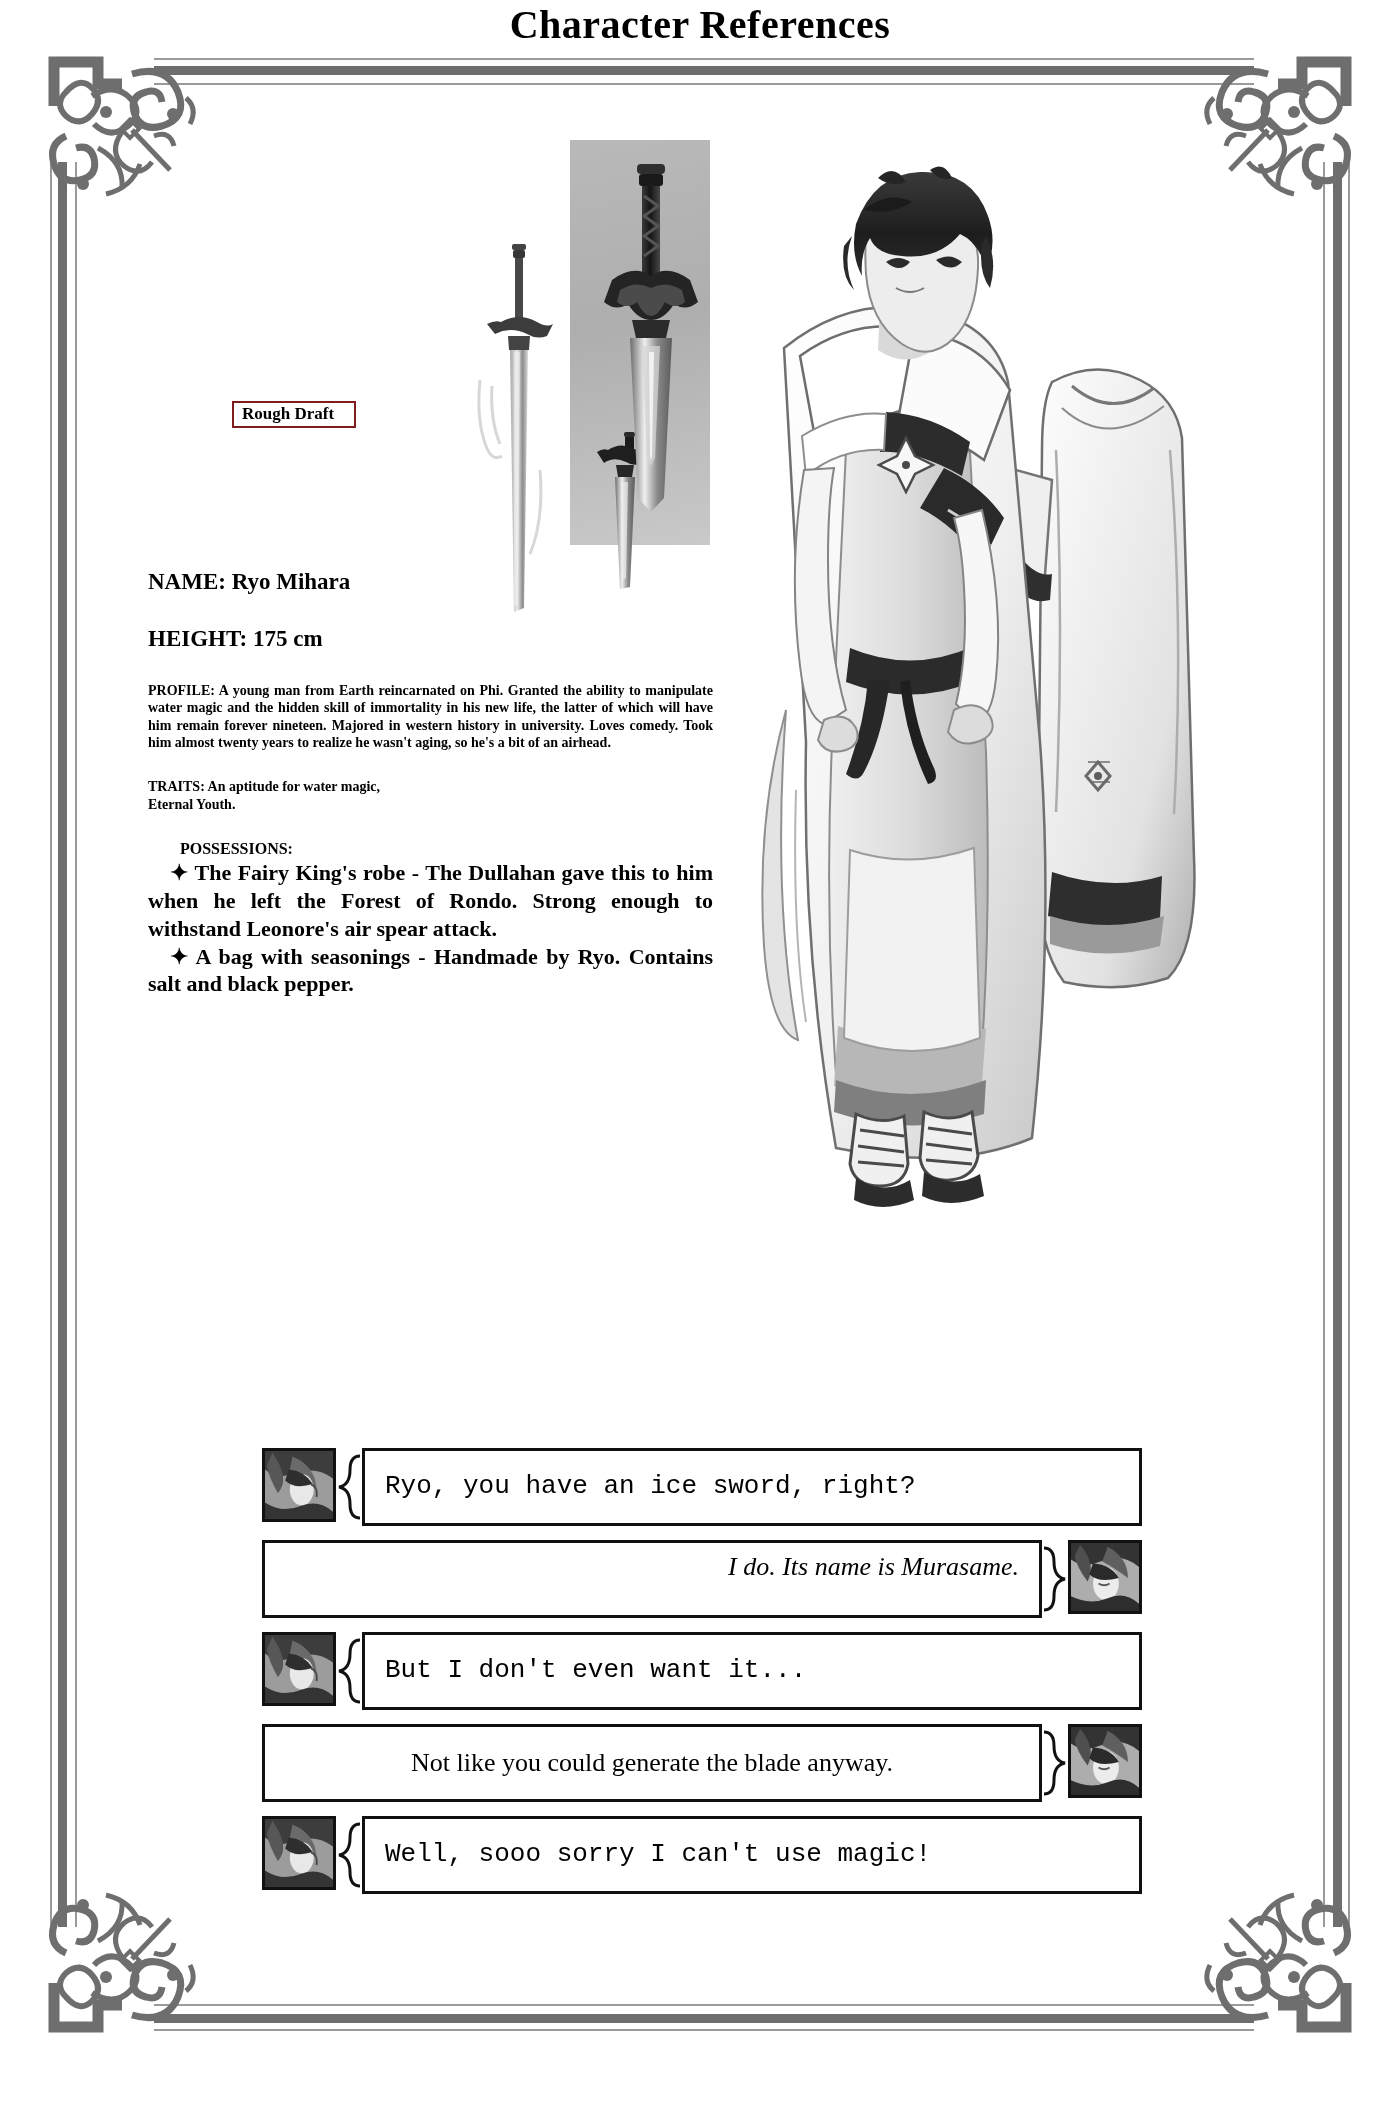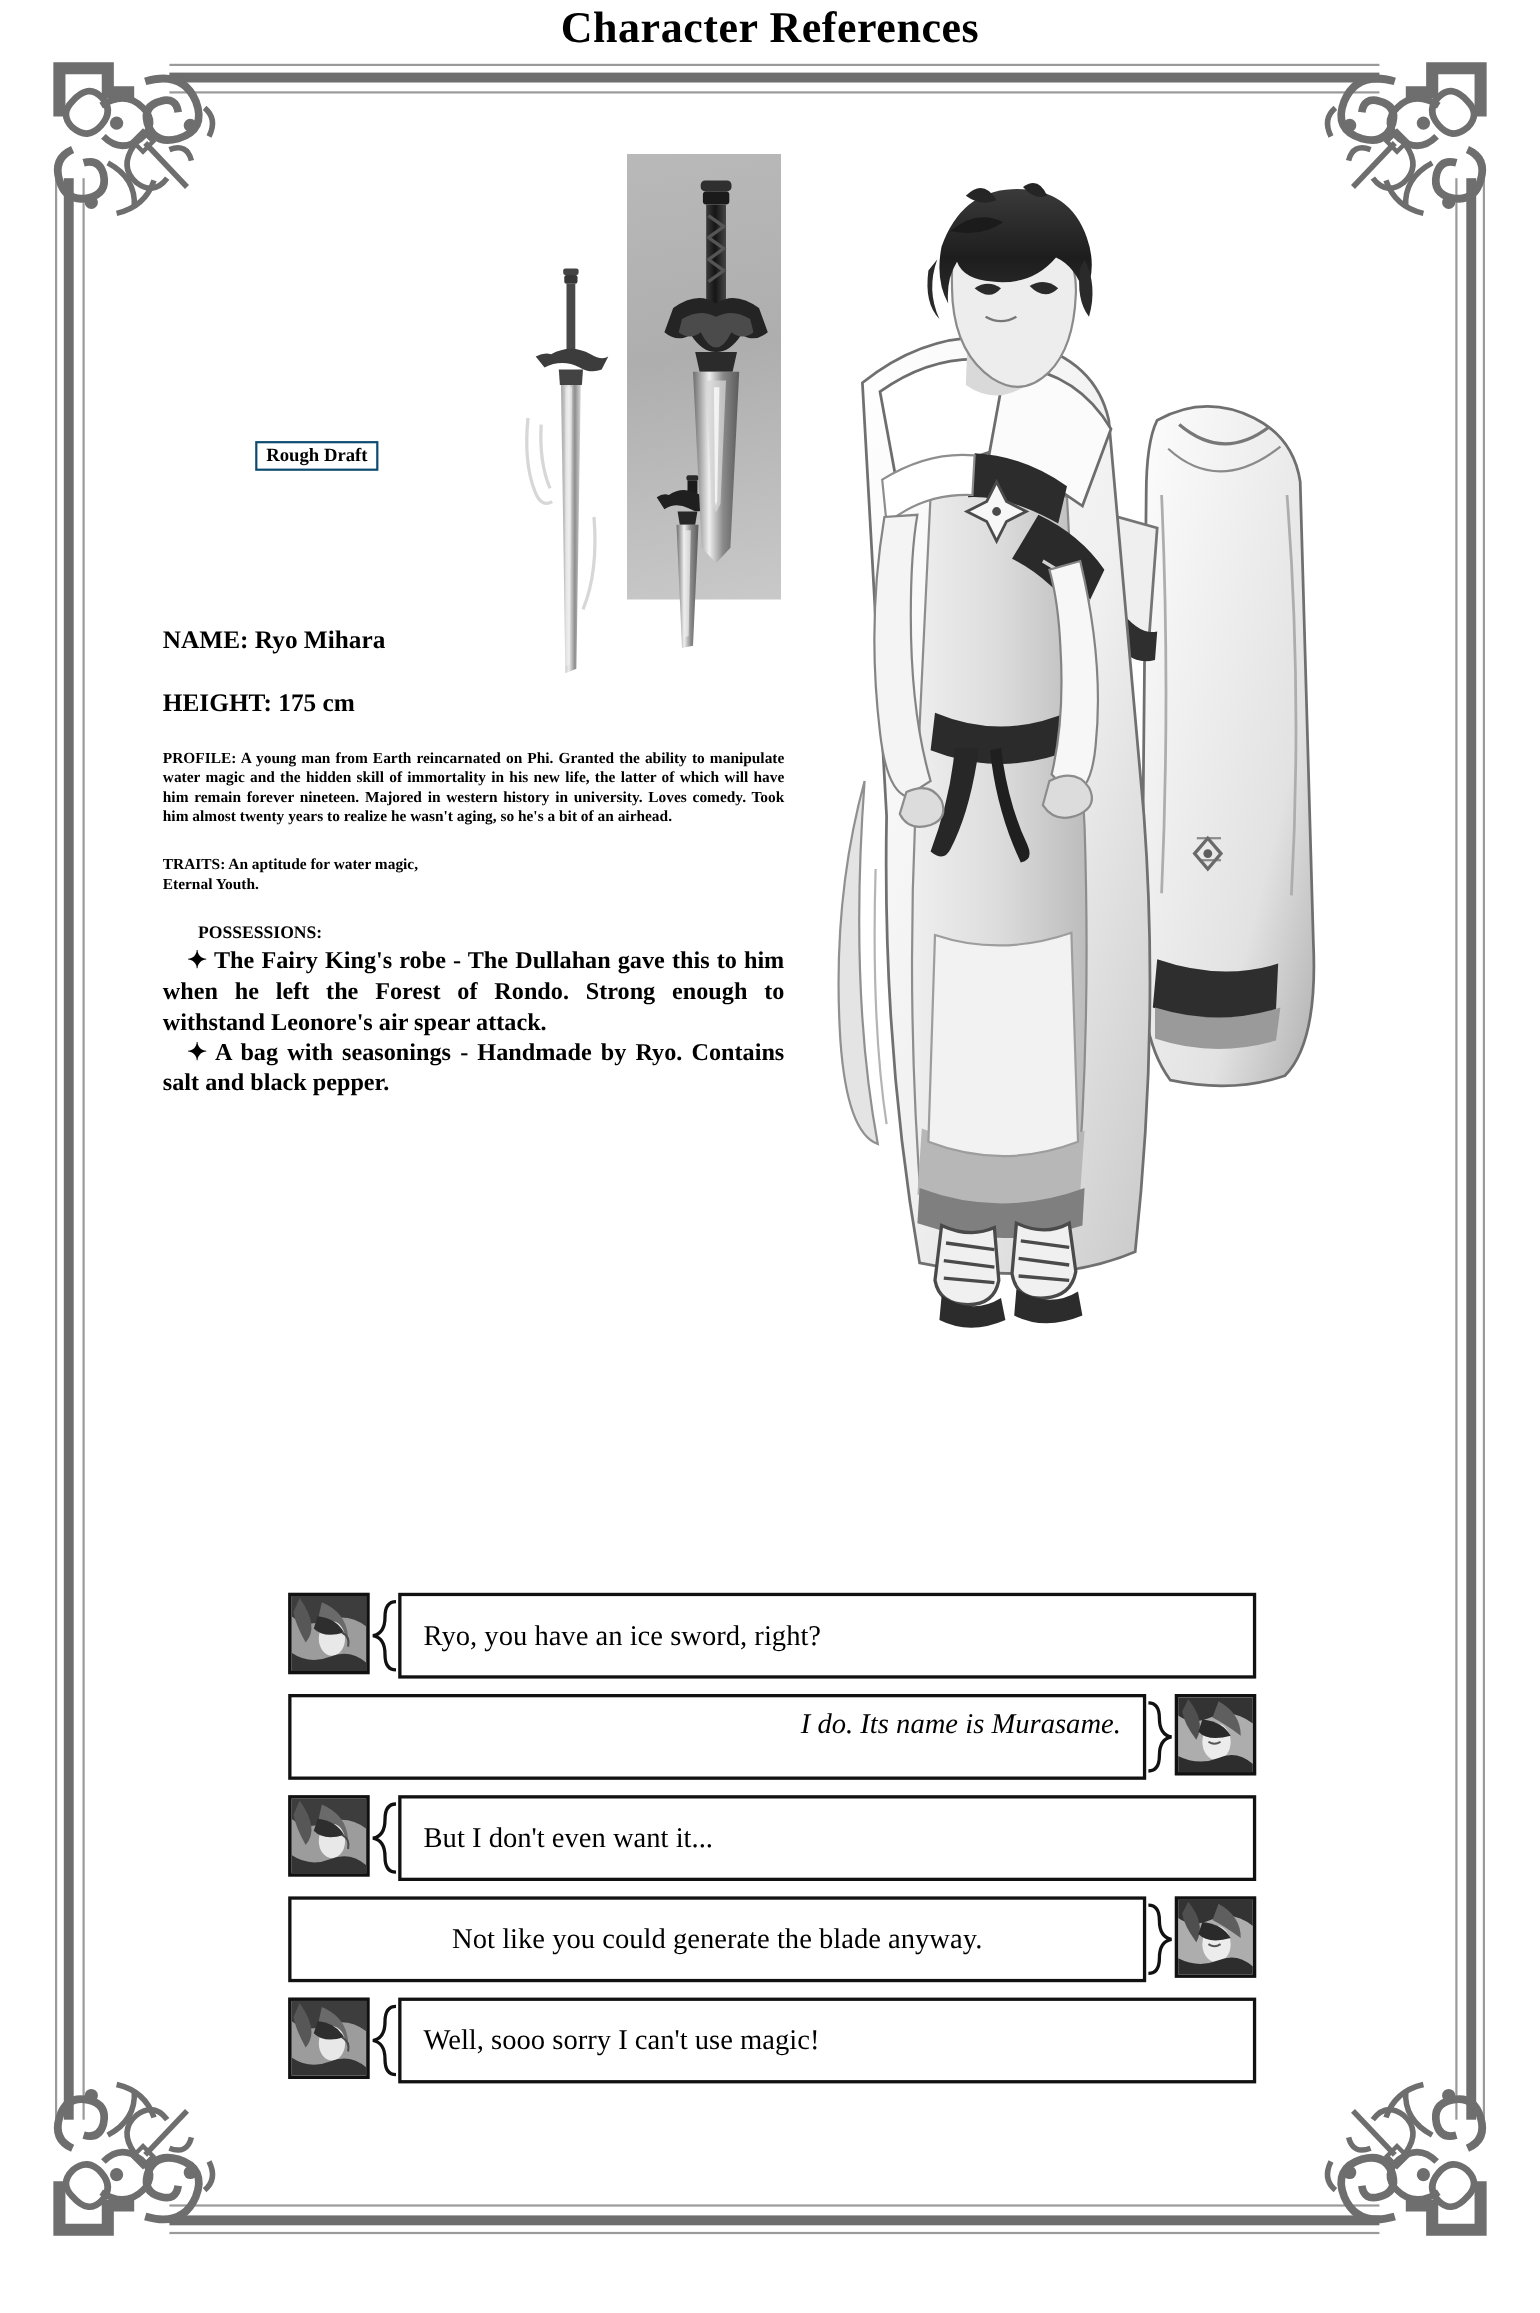--- a/index.html
+++ b/index.html
@@ -71,22 +71,22 @@
   .corner.br { right: -8px; bottom: -8px; transform: scale(-1,-1); }
 
   
   .content { position: absolute; left: 0; top: 0; width: 1400px; height: 2103px; }
 
   
   .rough-draft {
     position: absolute;
     left: 232px;
     top: 401px;
-    border: 2px solid #0c4a6e;
-    padding: 2px 8px 3px 8px;
+    border: 2px solid #7f1d1d;
+    padding: 2px 20px 3px 8px;
     font-size: 17px;
     font-weight: bold;
     background: #fff;
     line-height: 1.05;
   }
 
   
   .swords { position: absolute; left: 380px; top: 140px; width: 330px; height: 490px; }
   .sword-panel {
     position: absolute; left: 190px; top: 0; width: 140px; height: 405px;
@@ -122,21 +122,21 @@
   }
   .avatar svg { width: 100%; height: 100%; display: block; }
   .tail { width: 26px; flex: 0 0 26px; position: relative; }
   .tail svg { position: absolute; left: 0; top: 0; width: 100%; height: 100%; }
   .bubble {
     flex: 1 1 auto; border: 3px solid #111; background: #fff;
     display: flex; align-items: center; padding: 4px 20px;
     font-size: 26px; line-height: 1.15; font-weight: normal;
   }
   .bubble.two-line { display: block; padding-top: 9px; }
-  .d-row.left .bubble { justify-content: flex-start; text-align: center; }
+  .d-row.left .bubble { justify-content: flex-start; text-align: center; font-family: Liberation Mono, monospace; }
   .d-row.right .bubble { justify-content: flex-end; text-align: right; }
   .d-row.rightfull .bubble { justify-content: center; text-align: center; }
   .bubble .l { display: block; }
   .d-row.right .bubble .l { text-align: right; }
 </style>
 </head>
 <body>
 
 <div class="page-title">Character References</div>
 

